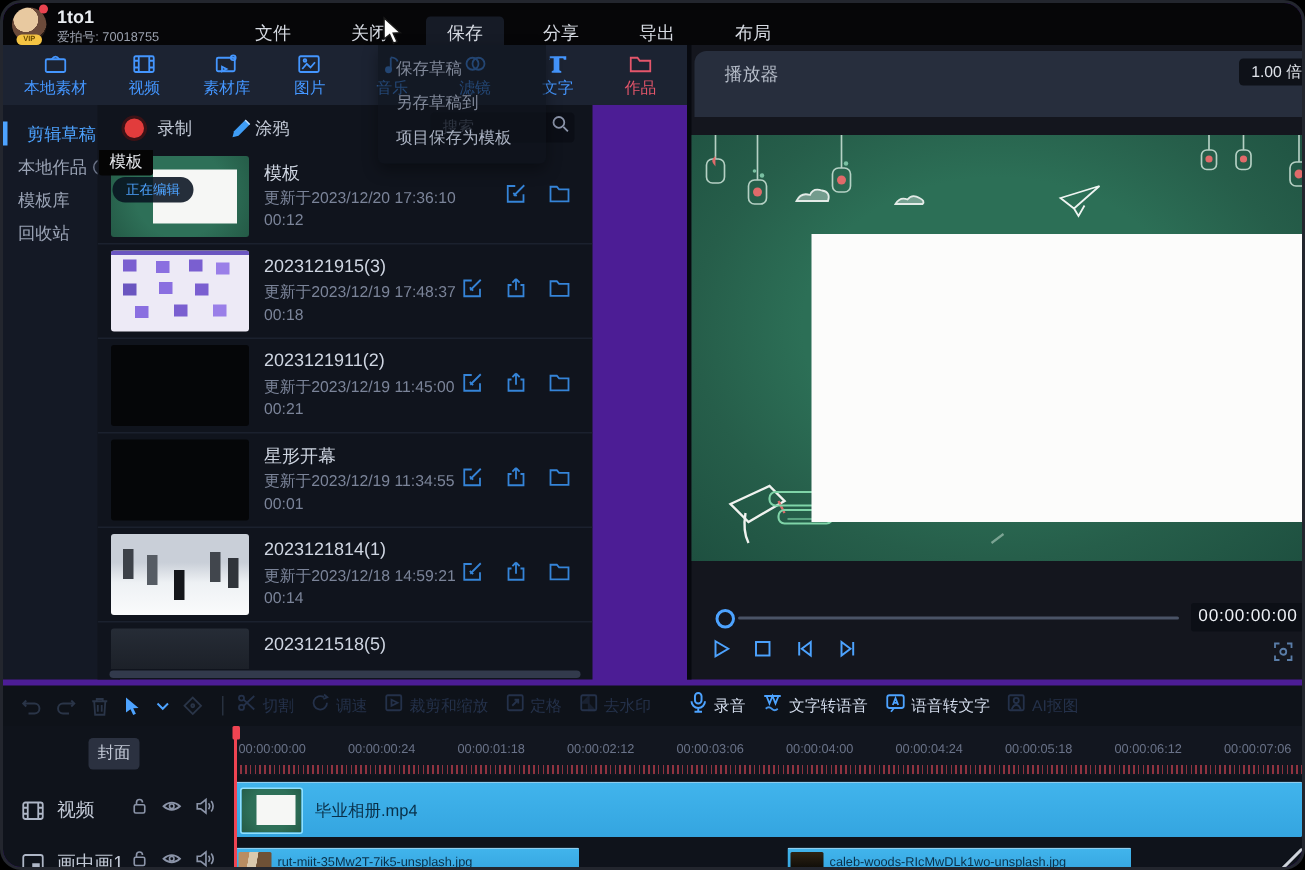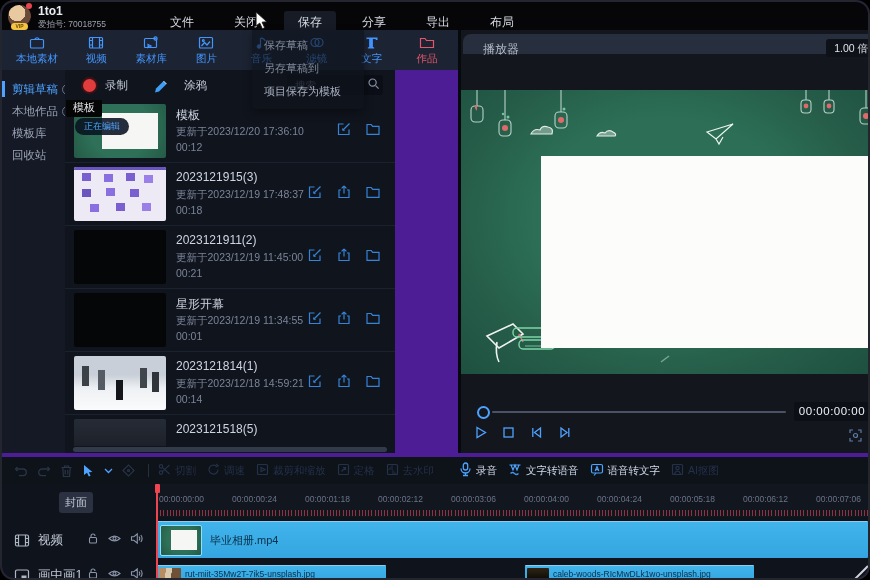--- a/index.html
+++ b/index.html
@@ -23,32 +23,32 @@
   .tabbar{position:absolute;left:0;top:28px;width:456px;height:40px;background:#1c2332;
     display:flex;align-items:center;justify-content:space-between;padding:0 14px;box-sizing:border-box;}
   .tab{display:flex;flex-direction:column;align-items:center;gap:2px;color:#4496ff;min-width:34px;}
   .tab .lbl{font-size:10.5px;}
   .tab.red{color:#e4566b;}
   .tab svg{display:block;}
   
   .sidenav{position:absolute;left:0;top:68px;width:78px;bottom:125px;background:#141925;border-right:1px solid #1c2230;box-sizing:border-box;}
   .snav-item{position:relative;height:22px;display:flex;align-items:center;padding-left:10px;gap:4px;
     font-size:11.5px;color:#9aa3b5;}
-  .snav-item:first-child{margin-top:8px;}
+  .snav-item:first-child{margin-top:8px;justify-content:flex-end;}
   .snav-item.active{color:#4da3ff;}
   .snav-item.active::before{content:"";position:absolute;left:0;top:3px;bottom:3px;width:3px;background:#4da3ff;}
   .help{width:11px;height:11px;border:1px solid #6b7387;border-radius:50%;font-size:7.5px;color:#6b7387;
     display:flex;align-items:center;justify-content:center;box-sizing:border-box;}
   
   .content{position:absolute;left:63px;top:68px;width:330px;bottom:125px;background:#10141d;overflow:hidden;}
   .c-head{position:absolute;left:0;top:0;right:0;height:30px;display:flex;align-items:center;}
   .rec{display:flex;align-items:center;gap:7px;margin-left:16px;}
   .rec-dot{width:13px;height:13px;border-radius:50%;background:#e23c3c;border:2px solid #3c1216;}
   .c-head .lbl{font-size:11.5px;color:#c2c9d6;}
-  .doodle{display:flex;align-items:center;gap:15px;margin-left:26px;}
+  .doodle{display:flex;align-items:center;gap:1px;margin-left:26px;}
   .search{position:absolute;right:12px;top:5px;width:96px;height:20px;background:#0b0e16;border-radius:3px;
     display:flex;align-items:center;}
   .search input{background:transparent;border:0;outline:0;color:#aab2c2;font-size:10.5px;width:72px;
     padding:0 0 0 8px;font-family:inherit;}
   .search input::placeholder{color:#5e6678;}
   .list{position:absolute;left:0;top:30px;right:0;bottom:7px;overflow:hidden;}
   .row{position:relative;height:62px;border-bottom:1px solid #1b212e;}
   .thumb{position:absolute;left:9px;top:4px;width:92px;height:54px;border-radius:2px;overflow:hidden;}
   .tm-title{position:absolute;left:111px;top:7px;font-size:12px;color:#ced5e1;}
   .tm-upd{position:absolute;left:111px;top:25px;font-size:10.5px;color:#7b8499;}
@@ -73,21 +73,21 @@
   .hscroll{position:absolute;left:8px;bottom:1px;right:8px;height:5px;border-radius:3px;background:#323a4c;}
   
   .dropdown{position:absolute;left:250px;top:28px;width:112px;background:rgba(15,19,27,.62);
     border-radius:0 0 4px 4px;z-index:8;padding:4px 0 6px;box-shadow:0 4px 10px rgba(0,0,0,.35);}
   .dd-item{font-size:11px;padding:4px 0 4px 12px;white-space:nowrap;}
   .dd-item.dim{color:#828a9b;}
   .dd-item.lit{color:#aab2c2;}
   .cursor{position:absolute;left:252px;top:9px;z-index:20;}
   
   .player{position:absolute;left:456px;top:28px;right:0;bottom:125px;background:#14161e;border-left:3px solid #07090f;}
-  .p-head{position:absolute;left:2px;top:4px;right:0;height:20px;background:#272e3d;border-radius:8px 0 0 0;}
+  .p-head{position:absolute;left:2px;top:4px;right:0;height:44px;background:#272e3d;border-radius:8px 0 0 0;}
   .p-title{position:absolute;left:20px;top:7px;font-size:12px;color:#b6bdc9;}
   .p-zoom{position:absolute;right:-8px;top:5px;height:18px;background:#0e1118;border-radius:3px;
     color:#dfe3ea;font-size:10.5px;line-height:18px;padding:0 8px;white-space:nowrap;}
   .preview{position:absolute;left:0;top:60px;right:0;height:284px;
     background:radial-gradient(ellipse at 50% 45%,#2c6f56 0 45%,#265e4a 70%,#1e5040 100%);overflow:hidden;}
   .vframe{position:absolute;left:80px;top:66px;width:340px;height:192px;background:#fcfcfb;}
   .p-slider-dot{position:absolute;left:16px;top:376px;width:9px;height:9px;border:2px solid #4da3ff;
     border-radius:50%;background:#14161e;}
   .p-slider-line{position:absolute;left:31px;top:381px;width:294px;height:2px;background:#4a5366;border-radius:1px;}
   .p-timecode{position:absolute;left:333px;top:372px;width:76px;height:19px;background:#0c0f16;border-radius:2px;

